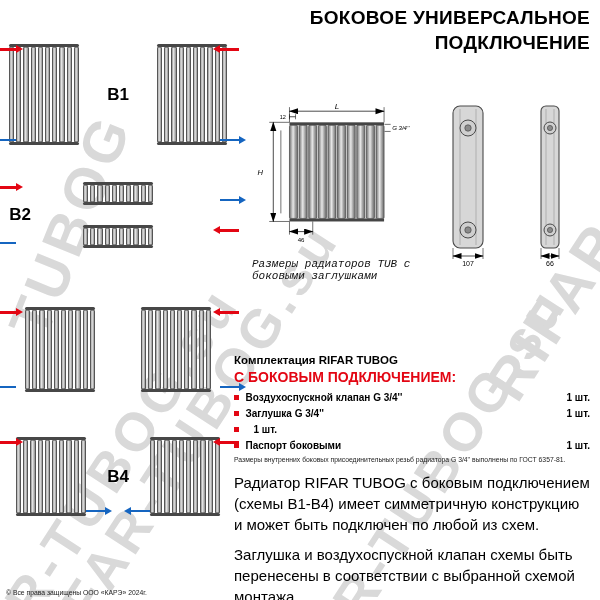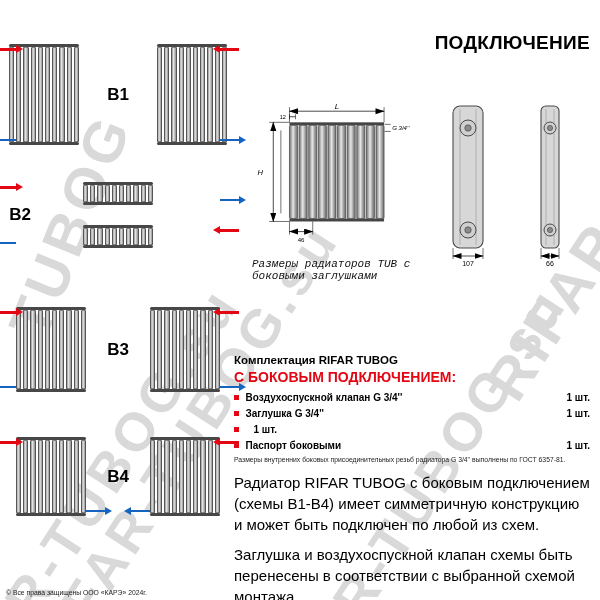--- a/index.html
+++ b/index.html
@@ -95,21 +95,21 @@
 </head>
 <body>
 
 <div class="wm wm1">TUBOG</div>
 <div class="wm wm2">RIFAR-TUBOG.su</div>
 <div class="wm wm3">RIFAR-TUBOG.su</div>
 <div class="wm wm4">RIFAR-TUBOG.su</div>
 <div class="wm wm5">RIFAR-TUBOG.su</div>
 
 <h1 class="title">
-  <br>
+  <span>БОКОВОЕ УНИВЕРСАЛЬНОЕ</span><br>
   <span>ПОДКЛЮЧЕНИЕ</span>
 </h1>
 
 <div class="scheme-row row-b1">
   <div class="rad-cell">
     <span class="arrow red tl point-right"></span>
     <span class="arrow blue bl point-left"></span>
     <div class="radiator">
         <div class="tube"></div>
         <div class="tube"></div>
@@ -188,21 +188,20 @@
         <div class="tube"></div>
         <div class="tube"></div>
         <div class="tube"></div>
         <div class="tube"></div>
         <div class="tube"></div>
         <div class="tube"></div>
         <div class="tube"></div>
         <div class="tube"></div>
       </div>
   </div>
-  <div class="scheme-label">B3</div>
   <div class="rad-cell">
     <span class="arrow red tr point-left"></span>
     <span class="arrow blue br point-right"></span>
     <div class="radiator">
         <div class="tube"></div>
         <div class="tube"></div>
         <div class="tube"></div>
         <div class="tube"></div>
         <div class="tube"></div>
         <div class="tube"></div>

